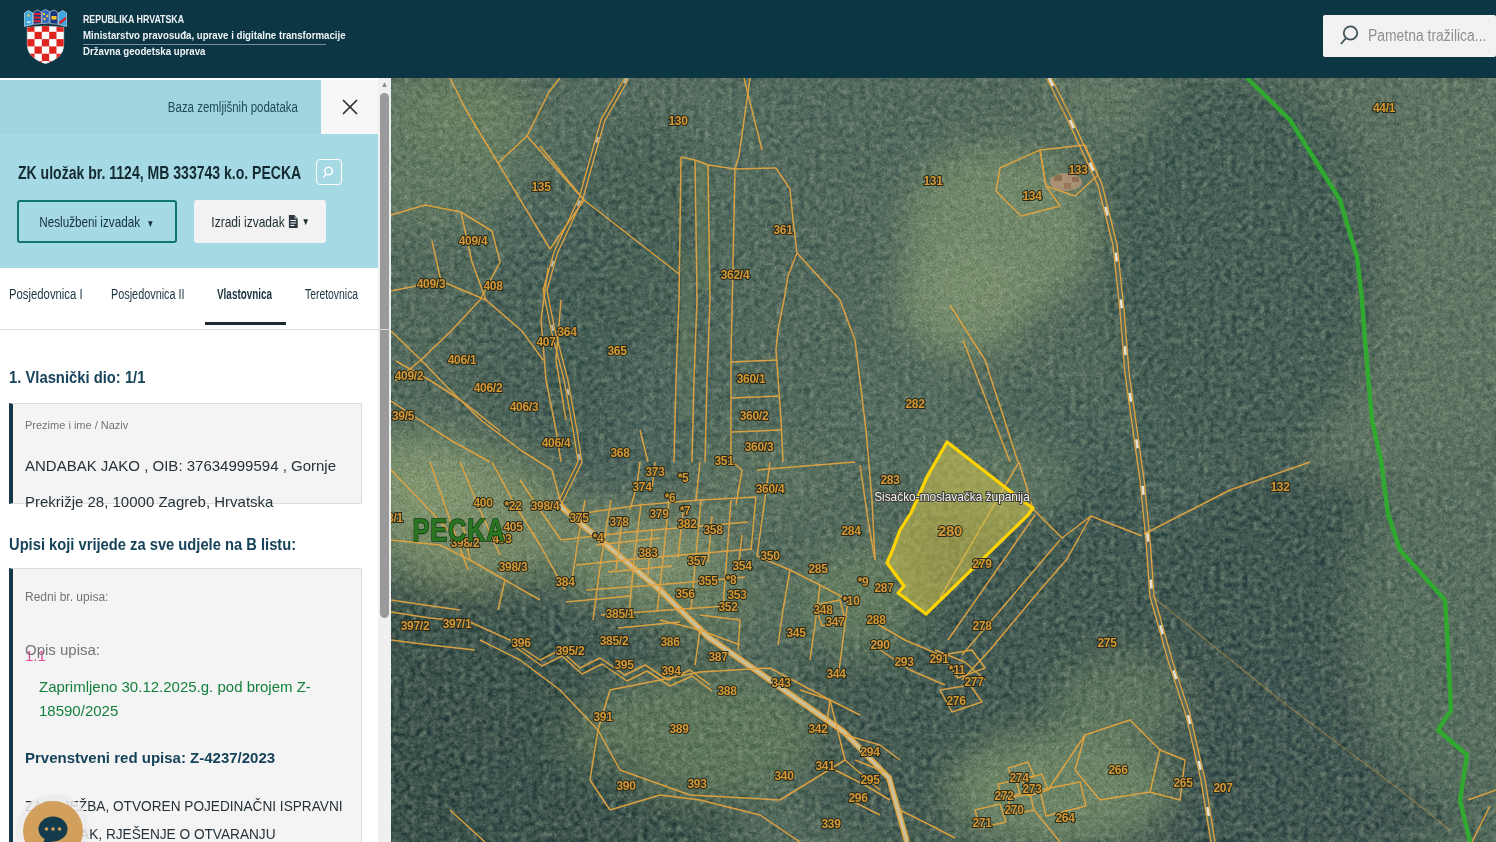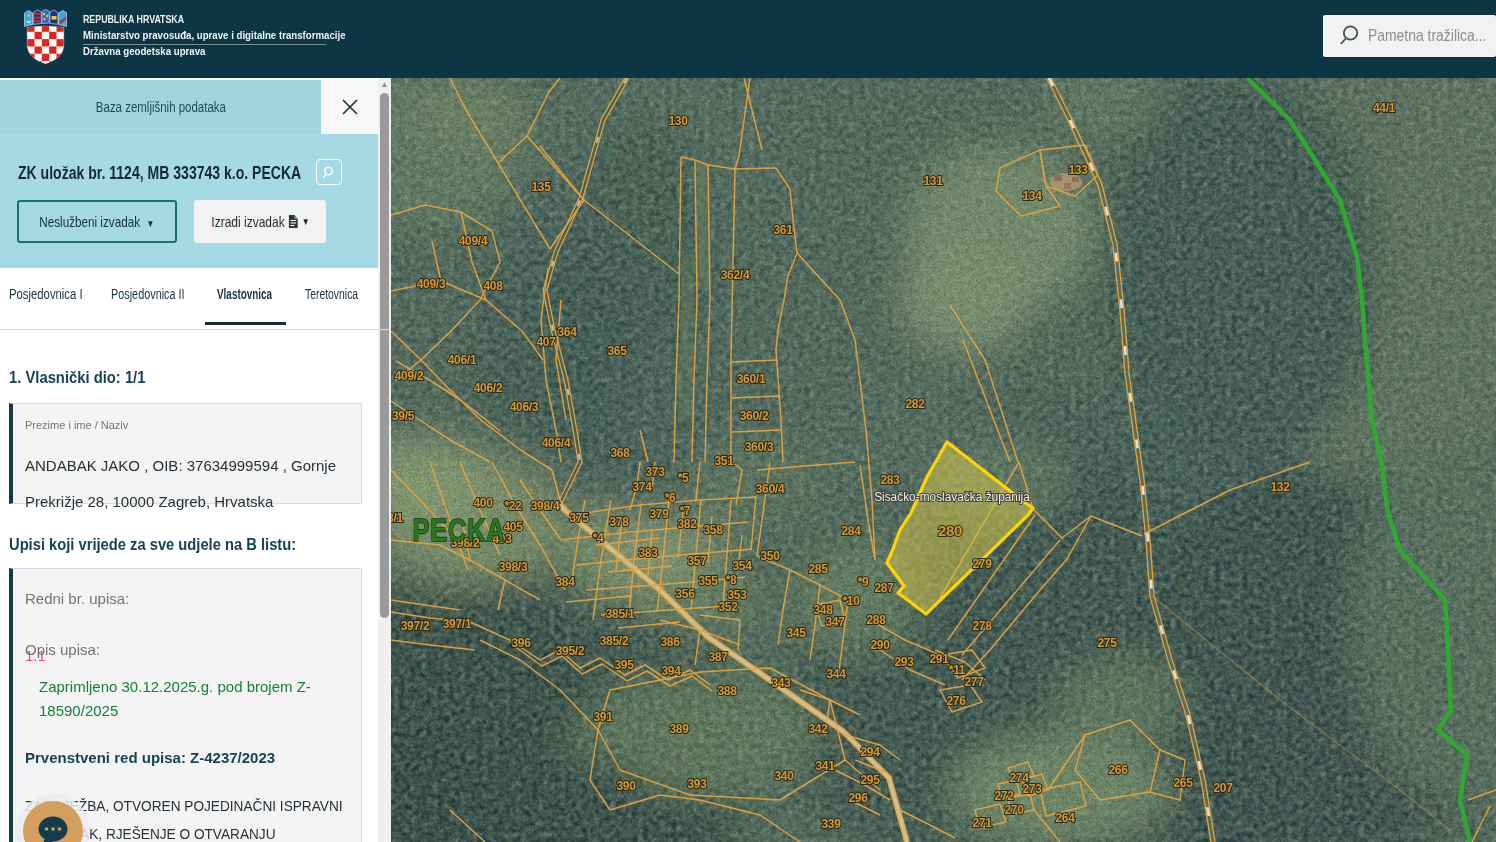--- a/index.html
+++ b/index.html
@@ -387,21 +387,21 @@
 <svg width="22" height="22" viewBox="0 0 22 22" style="position:absolute;left:1338px;top:24px">
     <circle cx="12.5" cy="9" r="6.7" fill="none" stroke="#3f5258" stroke-width="1.8"></circle>
     <line x1="7.8" y1="14.2" x2="3" y2="20" stroke="#3f5258" stroke-width="1.8"></line>
   </svg>
 <div style="position:absolute;left:1368px;top:27px;color:#8f8f8f;font-size:16px;white-space:nowrap;transform:scaleX(0.87);transform-origin:0 50%">Pametna tražilica...</div>
 
 <div style="position:absolute;left:0;top:78px;width:378px;height:764px;background:#fff"></div>
 <div style="position:absolute;left:378px;top:78px;width:13px;height:764px;background:#f0f0f0"></div>
 <div style="position:absolute;left:379px;top:80px;width:11px;height:12px;color:#8a8a8a;font-size:8px;text-align:center">▲</div>
 <div style="position:absolute;left:380px;top:93px;width:9px;height:525px;background:#9a9a9a;border-radius:5px"></div>
-<div style="position:absolute;left:0;top:80px;width:321px;height:54px;background:#a0d5e0;display:flex;align-items:center;justify-content:center;color:#1e4a58;font-size:15.5px;">
+<div style="position:absolute;left:0;top:80px;width:321px;height:54px;background:#a0d5e0;display:flex;align-items:center;justify-content:flex-end;color:#1e4a58;font-size:15.5px;">
     <span style="white-space:nowrap;transform:scaleX(0.74)">Baza zemljišnih podataka</span>
   </div>
 <div style="position:absolute;left:321px;top:80px;width:57px;height:54px;background:#f7f7f7;display:flex;align-items:center;justify-content:center;">
     <svg width="18" height="18" viewBox="0 0 18 18">
       <line x1="2" y1="2" x2="16" y2="16" stroke="#303030" stroke-width="1.7"></line>
       <line x1="16" y1="2" x2="2" y2="16" stroke="#303030" stroke-width="1.7"></line>
     </svg>
   </div>
 <div style="position:absolute;left:0;top:134px;width:378px;height:134px;background:#a5d9e3"></div>
 <div style="position:absolute;left:18px;top:163px;color:#142a33;font-size:18px;font-weight:bold;white-space:nowrap;transform:scaleX(0.78);transform-origin:0 50%">ZK uložak br. 1124, MB 333743 k.o. PECKA</div>
@@ -430,21 +430,21 @@
 <span style="position:absolute;left:305px;white-space:nowrap;transform:scaleX(0.67);transform-origin:0 50%">Teretovnica</span>
 </div>
 <div style="position:absolute;left:205px;top:322px;width:81px;height:3px;background:#1d2a30"></div>
 <div style="position:absolute;left:0;top:329px;width:391px;height:1px;background:#ddd"></div>
 <div style="position:absolute;left:9px;top:368px;color:#16435a;font-size:17px;font-weight:bold;white-space:nowrap;transform:scaleX(0.87);transform-origin:0 50%">1. Vlasnički dio: 1/1</div>
 <div style="position:absolute;left:9px;top:403px;width:353px;height:101px;background:#f4f4f4;border:1px solid #dcdcdc;border-left:4px solid #17374a;box-sizing:border-box"></div>
 <div style="position:absolute;left:25px;top:419px;color:#747474;font-size:11px">Prezime i ime / Naziv</div>
 <div style="position:absolute;left:25px;top:448px;width:320px;color:#26323a;font-size:15px;line-height:36px">ANDABAK JAKO , OIB: 37634999594 , Gornje<br>Prekrižje 28, 10000 Zagreb, Hrvatska</div>
 <div style="position:absolute;left:9px;top:536px;color:#16435a;font-size:16px;font-weight:bold;white-space:nowrap;transform:scaleX(0.92);transform-origin:0 50%">Upisi koji vrijede za sve udjele na B listu:</div>
 <div style="position:absolute;left:9px;top:568px;width:353px;height:276px;background:#f4f4f4;border:1px solid #dcdcdc;border-left:4px solid #17374a;box-sizing:border-box"></div>
-<div style="position:absolute;left:25px;top:590px;color:#747474;font-size:15px">Redni br. upisa:</div>
+<div style="position:absolute;left:25px;top:590px;color:#747474;font-size:12px">Redni br. upisa:</div>
 <div style="position:absolute;left:25px;top:647px;color:#ec4899;font-size:15px">1.1</div>
 <div style="position:absolute;left:25px;top:641px;color:#747474;font-size:15px">Opis upisa:</div>
 <div style="position:absolute;left:39px;top:675px;width:320px;color:#15803d;font-size:15px;line-height:24px">Zaprimljeno 30.12.2025.g. pod brojem Z-<br>18590/2025</div>
 <div style="position:absolute;left:25px;top:749px;color:#16435a;font-size:15px;font-weight:bold">Prvenstveni red upisa: Z-4237/2023</div>
 <div style="position:absolute;left:25px;top:792px;color:#26323a;font-size:15px;line-height:28px;white-space:nowrap;transform:scaleX(0.91);transform-origin:0 0">ZABILJEŽBA, OTVOREN POJEDINAČNI ISPRAVNI<br>POSTUPAK, RJEŠENJE O OTVARANJU</div>
 <div style="position:absolute;left:16px;top:794px;width:74px;height:74px;border-radius:50%;background:rgba(235,235,235,0.85)"></div>
 <div style="position:absolute;left:23px;top:801px;width:60px;height:60px;border-radius:50%;background:#d2a05c"></div>
 <svg width="40" height="38" viewBox="0 0 40 38" style="position:absolute;left:33px;top:813px">
 <ellipse cx="20" cy="16" rx="14.5" ry="12.5" fill="#143c4d"></ellipse>
 <path d="M12,25 L9,34 L20,28 Z" fill="#143c4d"></path>

